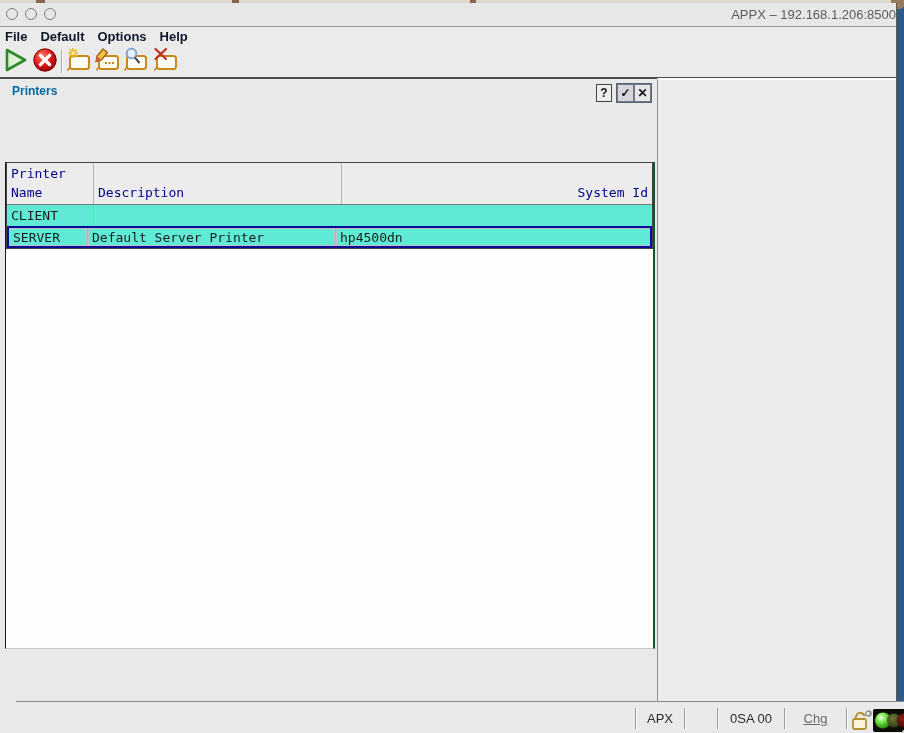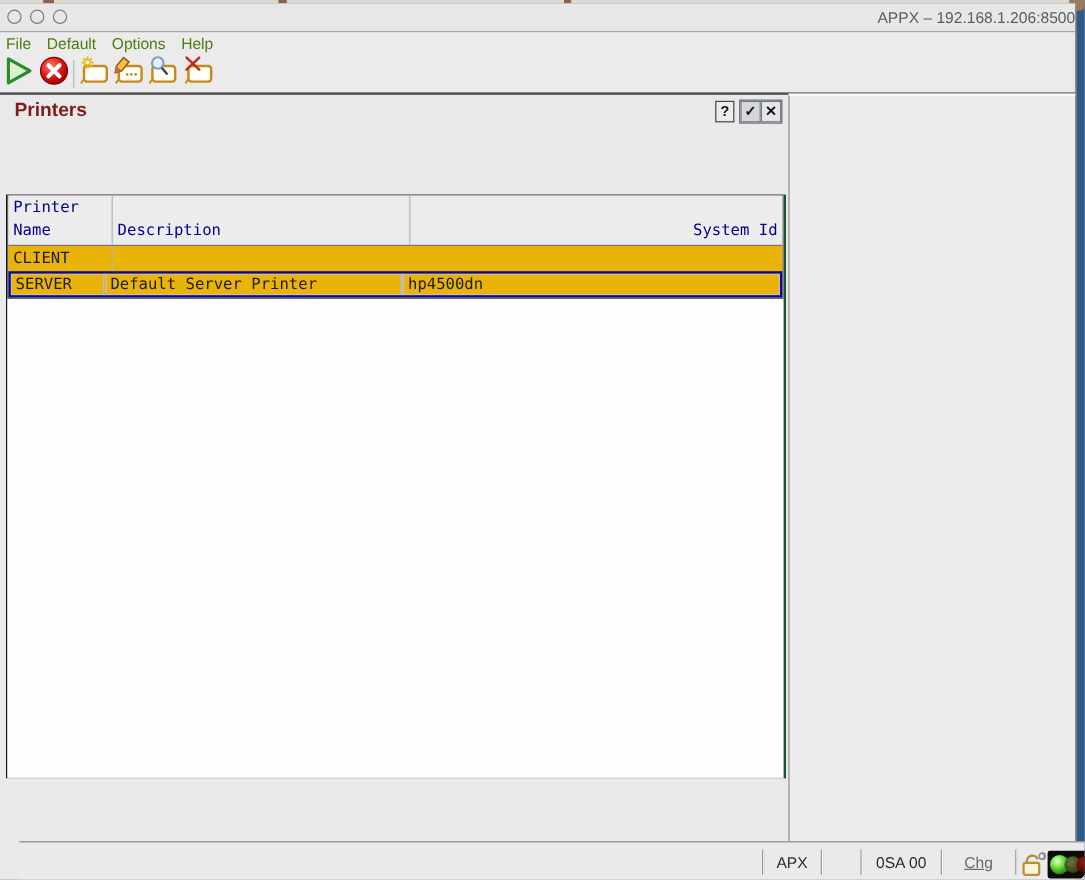--- a/index.html
+++ b/index.html
@@ -12,42 +12,42 @@
 
   .window{position:absolute;left:0;top:3px;width:896px;height:730px;background:#e9e9e9;border-right:1px solid #5a5a5a;box-sizing:content-box;}
 
   
   .titlebar{position:absolute;left:0;top:0;width:896px;height:23px;background:#e7e7e7;border-bottom:1px solid #949494;}
   .tl-circle{position:absolute;top:5px;width:12px;height:12px;border:1.5px solid #7e7e7e;border-radius:50%;box-sizing:border-box;background:transparent;}
   .title-text{position:absolute;left:0;top:4px;width:100%;text-align:right;font-size:13px;color:#5c5c5c;}
 
   
   .menubar{position:absolute;left:0;top:24px;width:896px;height:19px;background:#ebebeb;display:flex;align-items:center;gap:13px;padding-left:5px;box-sizing:border-box;}
-  .menu-item{font-size:13px;font-weight:normal;color:#4d7c0f;cursor:default;}
+  .menu-item{font-size:13px;font-weight:bold;color:#0f172a;cursor:default;}
 
   
   .toolbar{position:absolute;left:0;top:43px;width:896px;height:31px;background:#ebebeb;border-bottom:2px solid #4c4c4c;}
   .tb-btn{position:absolute;top:2px;width:27px;height:27px;display:flex;align-items:center;justify-content:center;}
   .tb-sep{position:absolute;left:61px;top:4px;width:1px;height:23px;background:#aaa;border-right:1px solid #fff;}
 
   
-  .panel-title{position:absolute;left:12px;top:81px;font-size:16px;font-weight:bold;color:#7f1d1d;}
+  .panel-title{position:absolute;left:12px;top:81px;font-size:12px;font-weight:bold;color:#0369a1;}
   .mini-btn{position:absolute;box-sizing:border-box;border:1px solid #444;background:#ececec;font-size:12px;font-weight:bold;color:#111;display:flex;align-items:center;justify-content:center;padding:0;}
   .mini-group{position:absolute;left:616px;top:80px;width:36px;height:20px;border:1px solid #5a6474;box-sizing:border-box;display:flex;background:#cfcfd4;}
   .mini-group .mini-btn{position:static;width:17px;height:18px;border:1px solid #707886;}
   .mini-group .mini-btn.ok{background:#d6d6da;}
   .mini-group .mini-btn.close{background:#e6e6e8;}
 
   
   .white-area{position:absolute;left:5px;top:159px;width:647px;height:486px;background:#fefefe;border-left:1px solid #161616;border-right:2px solid #14532d;border-bottom:1px solid #c8c8c8;box-sizing:content-box;}
   .tbl{position:absolute;left:0;top:0;width:647px;border:1px solid #444;box-sizing:border-box;font-family:"DejaVu Sans Mono","Liberation Mono",monospace;font-size:13px;background:#fff;}
   .tbl-head{display:flex;height:42px;background:#ececec;border-bottom:1px solid #767676;box-sizing:border-box;}
   .th{box-sizing:border-box;border-right:1px solid #b5b5b5;color:#00008b;display:flex;flex-direction:column;justify-content:space-between;padding:3px 4px 4px 4px;}
   .th:last-child{border-right:none;align-items:flex-end;}
-  .tr{display:flex;height:21px;background:#eab308;box-sizing:border-box;}
+  .tr{display:flex;height:21px;background:#5eead4;box-sizing:border-box;}
   .tr .td{box-sizing:border-box;border-right:1px solid #b5b5b5;color:#1c1c1c;display:flex;align-items:center;padding:0 4px;overflow:hidden;white-space:nowrap;}
   .tr .td:last-child{border-right:none;}
   .tr.selected{height:22px;border:2px solid #0a0a9a;}
   .tr.selected .td{box-shadow:inset 0 0 0 1px #c2c2c2;}
   .w1{width:87px;}.w2{width:248px;}.w3{flex:1;}
   .tr.selected .w1{width:79px;}
 
   
   .right-panel{position:absolute;left:657px;top:75px;width:239px;height:630px;background:#ececec;border-left:1px solid #8e8e8e;border-top:2px solid #fbfbfb;box-sizing:border-box;}
 

